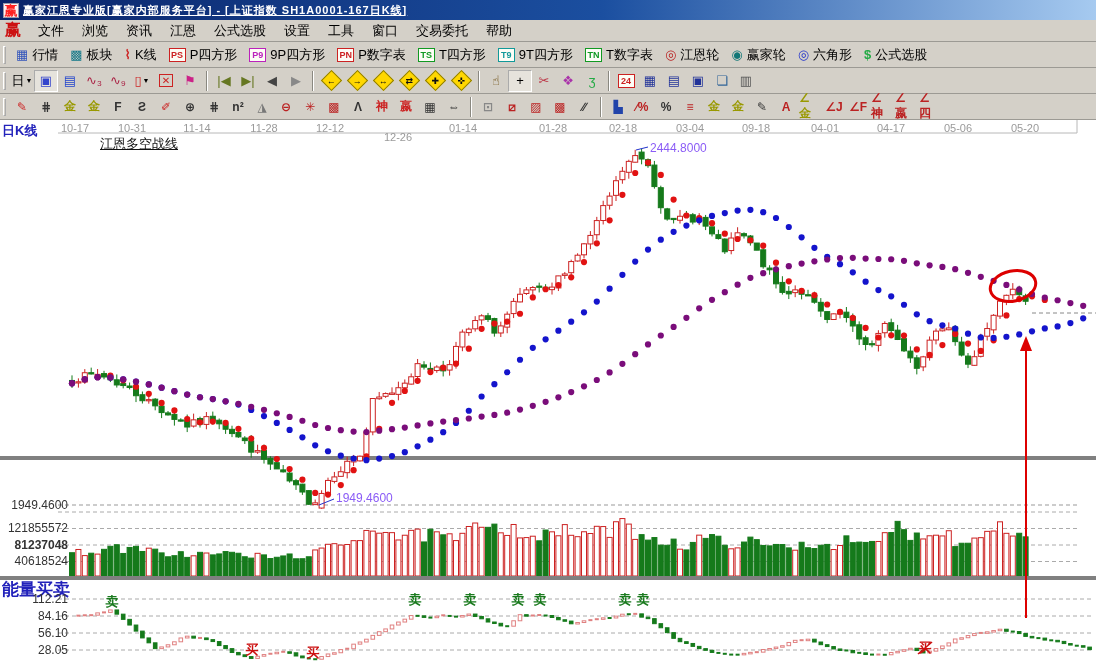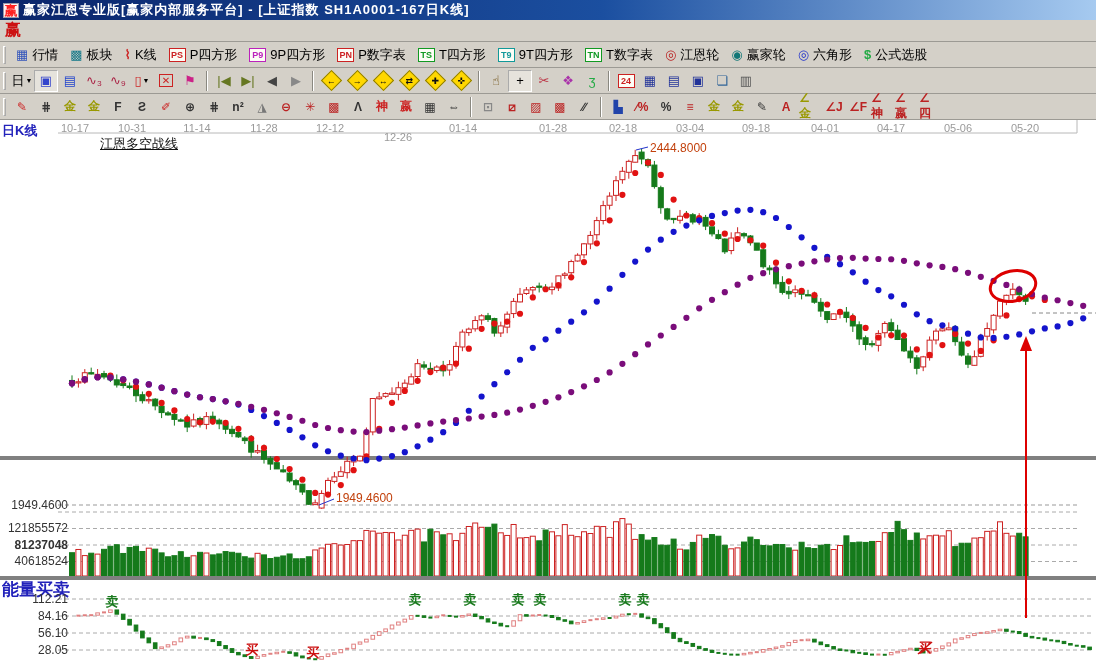--- a/index.html
+++ b/index.html
@@ -4,21 +4,21 @@
 <style>
   html,body{margin:0;padding:0;background:#888;}
   *{box-sizing:border-box;font-family:"Liberation Sans","DejaVu Sans",sans-serif;}
   .screen{position:relative;width:1096px;height:670px;background:#fff;overflow:hidden;}
   
   .titlebar{position:absolute;left:0;top:0;width:1096px;height:20px;
     background:linear-gradient(90deg,#0a246a 0%,#1b4fa0 55%,#a6caf0 100%);
     display:flex;align-items:center;padding:0 3px;}
   .titlebar .logo{color:#ff2222;background:#fff0f0;font-weight:bold;font-size:13px;line-height:14px;
     width:16px;height:15px;text-align:center;margin-right:4px;border:1px solid #99a;}
-  .titlebar .ttext{color:#fff;font-weight:bold;font-size:13px;letter-spacing:1px;white-space:nowrap;}
+  .titlebar .ttext{color:#fff;font-weight:bold;font-size:11px;letter-spacing:1px;white-space:nowrap;text-decoration:underline;}
   
   .menubar{position:absolute;left:0;top:20px;width:1096px;height:22px;background:#d4d0c8;
     border-bottom:1px solid #9c9a94;display:flex;align-items:center;}
   .menubar .mlogo{color:#cc1111;font-weight:bold;font-size:16px;padding:0 8px 0 5px;}
   .menu-item{font-size:13px;color:#000;padding:2px 9px;cursor:default;}
   
   .toolbar{position:absolute;left:0;width:1096px;height:26px;background:#d4d0c8;
     border-bottom:1px solid #9c9a94;display:flex;align-items:center;padding-left:2px;}
   .grip{width:3px;height:18px;border:1px outset #fff;background:#d4d0c8;margin:0 4px 0 1px;}
   .vsep{width:0;height:20px;border-left:1px solid #8a8880;border-right:1px solid #fff;margin:0 4px;}
@@ -37,35 +37,47 @@
   .dtool{width:24px;height:22px;display:flex;align-items:center;justify-content:center;
     font-size:12px;font-weight:bold;cursor:default;border:1px solid transparent;}
   
   .chart{position:absolute;left:0;top:120px;width:1096px;height:550px;background:#fff;}
   .lbl{position:absolute;white-space:nowrap;}
   .period-lbl{left:2px;top:2px;color:#2222bb;font-size:13px;font-weight:bold;}
   .overlay-lbl{left:100px;top:15px;color:#111;font-size:13px;text-decoration:underline;}
   .date-tick{top:2px;color:#9a9a9a;font-size:11px;transform:translateX(-50%);}
   .axis-num{color:#333;font-size:12px;text-align:right;width:66px;left:2px;}
   .osc-name{left:2px;color:#2222bb;font-size:17px;font-weight:bold;}
-  .anno{color:#c2410c;font-size:12px;}
+  .anno{color:#8b5cf6;font-size:12px;}
   svg text{font-family:"Liberation Sans","DejaVu Sans",sans-serif;}
 </style>
 </head>
 <body>
 
 <div class="screen">
 
   <div class="titlebar">
     <span class="logo">赢</span>
     <span class="ttext">赢家江恩专业版[赢家内部服务平台] - [上证指数  SH1A0001-167日K线]</span>
   </div>
 
   <div class="menubar">
     <span class="mlogo">赢</span>
+    <span id="menu-items" style="display:flex;">
+        <span class="menu-item">文件</span>
+        <span class="menu-item">浏览</span>
+        <span class="menu-item">资讯</span>
+        <span class="menu-item">江恩</span>
+        <span class="menu-item">公式选股</span>
+        <span class="menu-item">设置</span>
+        <span class="menu-item">工具</span>
+        <span class="menu-item">窗口</span>
+        <span class="menu-item">交易委托</span>
+        <span class="menu-item">帮助</span>
+      </span>
   </div>
 
   <div class="toolbar" style="top:42px;" id="toolbar1">
       <span class="grip"></span>
       <span class="tb1-item">
         <span class="ico" style="color:#3355bb">▦</span>
         <span>行情</span>
       </span>
       <span class="tb1-item">
         <span class="ico" style="color:#117788">▩</span>

